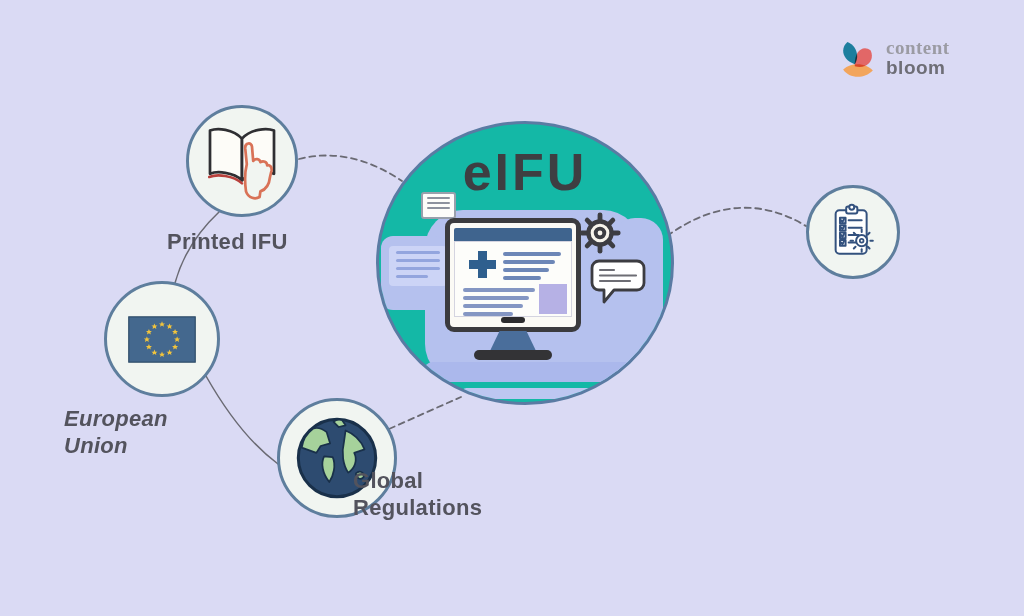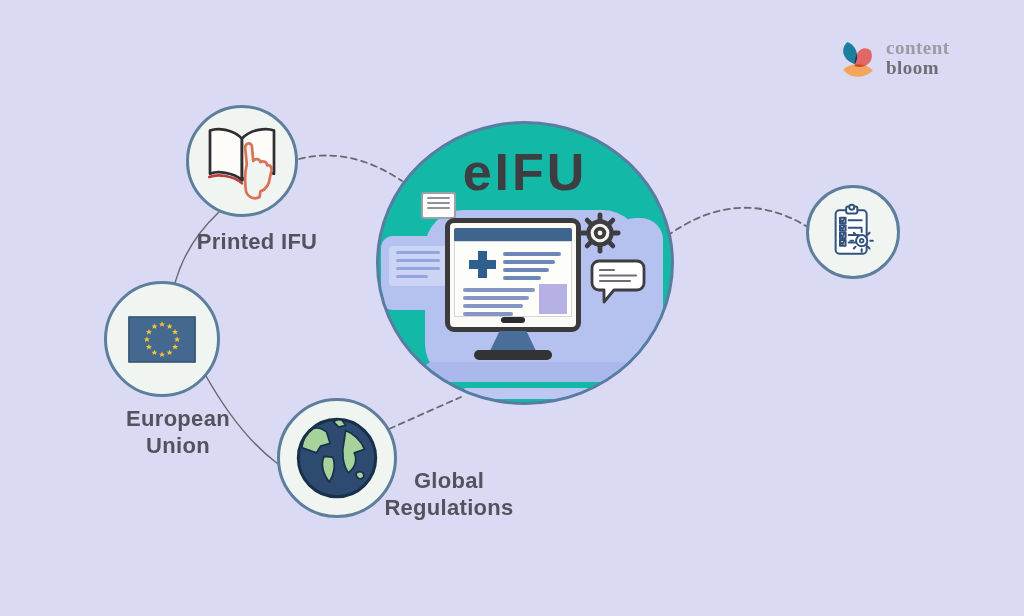--- a/index.html
+++ b/index.html
@@ -6,21 +6,21 @@
   .canvas{position:relative;width:1024px;height:521px;background:#dadaf4;overflow:hidden;
           font-family:"Liberation Sans",sans-serif;}
   svg{display:block;}
   .connectors{position:absolute;left:0;top:0;z-index:1;}
 
   
   .logo{position:absolute;left:840px;top:38px;display:flex;align-items:flex-start;z-index:5;}
   .logo-icon{width:36px;height:42px;margin-right:10px;margin-top:2px;}
   .logo-line1{font-family:"Liberation Serif",serif;font-weight:700;font-size:19px;line-height:20px;
               color:#9b9ba3;letter-spacing:.5px;}
-  .logo-line2{font-family:Liberation Serif, serif;font-weight:700;font-size:19px;line-height:20px;
+  .logo-line2{font-family:Liberation Sans, sans-serif;font-weight:700;font-size:19px;line-height:20px;
               color:#6e6e76;letter-spacing:.5px;}
 
   
   .center-circle{position:absolute;left:376px;top:121px;width:298px;height:284px;border-radius:50%;
                  background:#14b8a6;border:3px solid #5a7ba3;overflow:hidden;z-index:2;box-sizing:border-box;}
   .center-title{position:absolute;left:0;top:18px;width:100%;text-align:center;font-size:52px;
                 font-weight:700;color:#3e3e42;letter-spacing:3px;z-index:6;}
   .blob{position:absolute;background:#b5c1ee;z-index:1;}
   .b1{left:46px;top:86px;width:216px;height:172px;border-radius:38px;}
   .b2{left:2px;top:112px;width:66px;height:74px;border-radius:12px;}
@@ -56,23 +56,23 @@
   .speech{position:absolute;left:209px;top:134px;z-index:4;}
 
   
   .node-circle{position:absolute;border-radius:50%;background:#f1f5f1;border:3px solid #5e7e9d;
                box-sizing:border-box;display:flex;align-items:center;justify-content:center;z-index:2;}
   .n-printed{left:186px;top:105px;width:112px;height:112px;}
   .n-eu{left:104px;top:281px;width:116px;height:116px;}
   .n-globe{left:277px;top:398px;width:120px;height:120px;}
   .n-future{left:806px;top:185px;width:94px;height:94px;}
   .node-label{position:absolute;font-size:22px;line-height:27px;font-weight:700;color:#53535d;
-              text-align:center;white-space:pre-line;z-index:3;letter-spacing:.3px;}
+              white-space:pre-line;z-index:3;letter-spacing:.3px;}
   .l-printed{left:167px;top:228px;width:180px;}
-  .l-eu{left:88px;top:405px;width:180px;}
+  .l-eu{left:64px;top:405px;width:180px;font-style:italic;}
   .l-globe{left:353px;top:467px;width:192px;}
   .l-future{left:746px;top:287px;width:200px;}
 </style>
 </head>
 <body>
 
 <div class="canvas">
 
   <svg class="connectors" width="1024" height="616" viewBox="0 0 1024 616">
     <g fill="none" stroke="#6a6a73" stroke-linecap="round">

